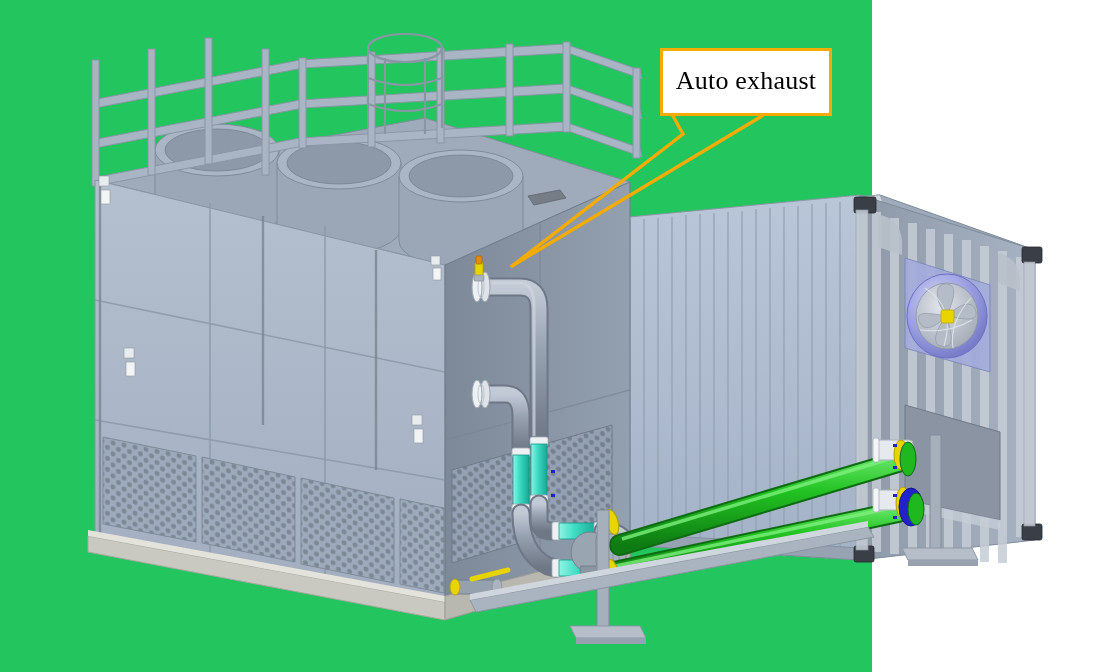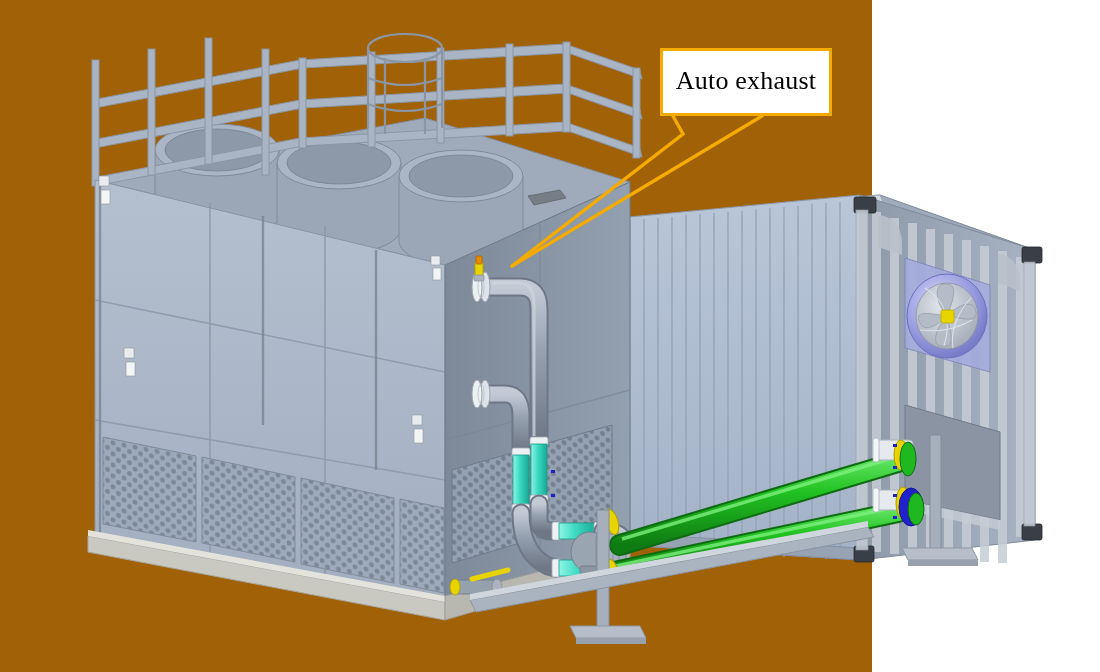--- a/index.html
+++ b/index.html
@@ -1,17 +1,17 @@
 <!DOCTYPE html>
 <html><head>
 <meta charset="utf-8">
 <style>
   html,body{margin:0;padding:0;background:#ffffff;}
   body{width:1100px;height:672px;overflow:hidden;font-family:"Liberation Serif",serif;}
-  #stage{position:relative;width:872px;height:672px;background:#a16207;}
+  #stage{position:relative;width:872px;height:672px;background:#22c55e;}
   #scene{position:absolute;inset:0;}
   .callout-box{
     position:absolute;
     border:3px solid var(--accent,#f5ab00);
     background:#ffffff;
     box-sizing:border-box;
     display:flex;align-items:center;justify-content:center;
     text-align:center;
     line-height:1.12;
     color:#000000;

